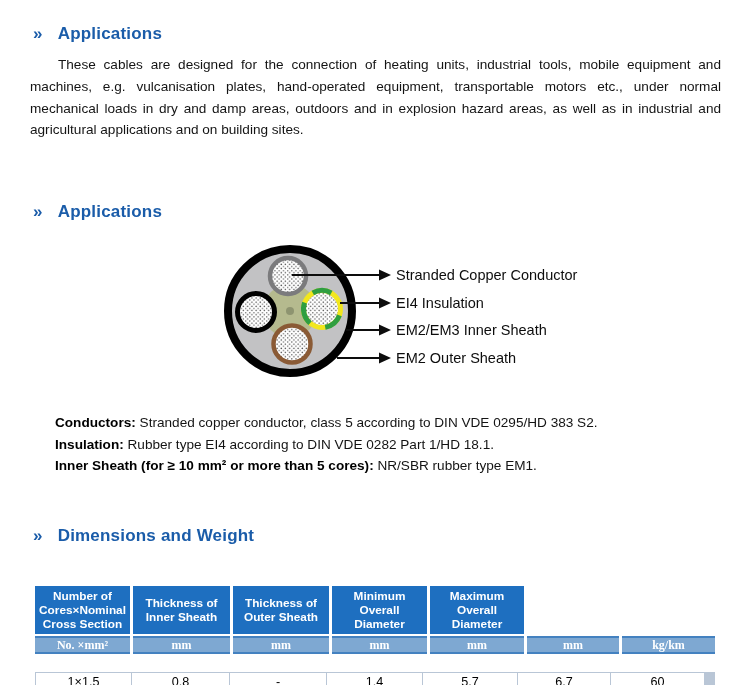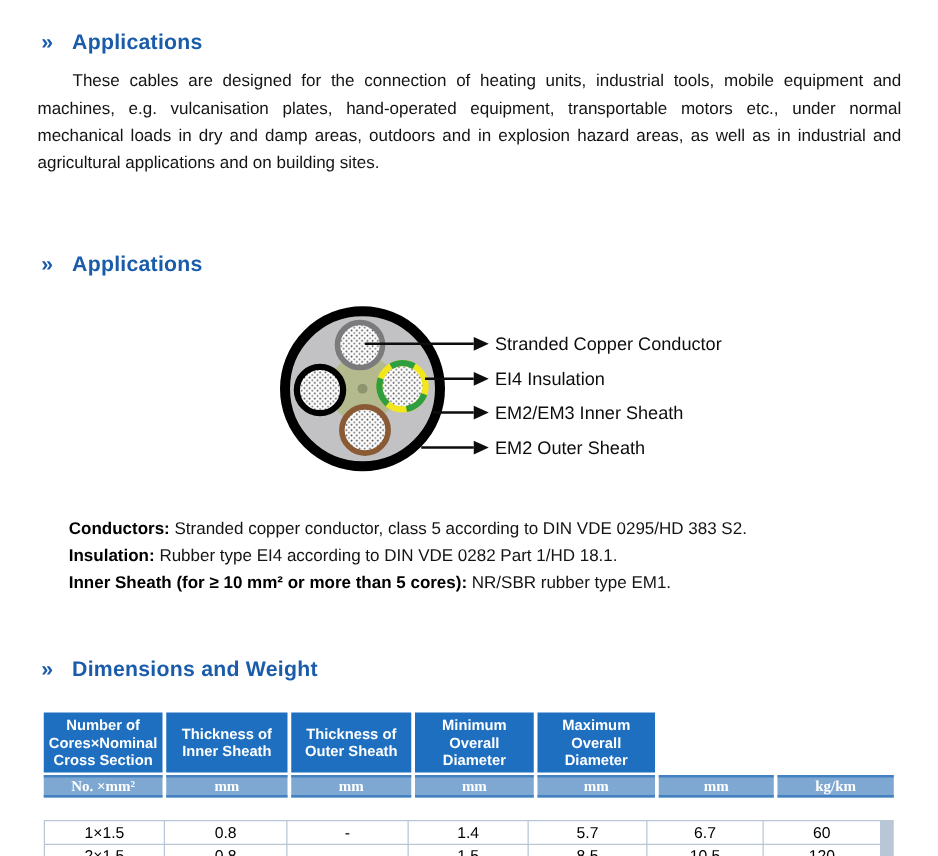--- a/index.html
+++ b/index.html
@@ -34,20 +34,21 @@
     position:absolute; left:55px; top:412px; width:670px;
     font-size:13.6px; line-height:21.7px; color:#141414;
   }
   .notes b { font-weight:bold; color:#000; }
 
   
   .tbl { position:absolute; left:35px; top:570px; width:680px; }
   .tbl-head, .tbl-units {
     display:grid; grid-template-columns:95px 97px 96px 95px 94px 92px 93px;
     column-gap:3px;
+    margin-top:16px;
   }
   .tbl-head .cell {
     background:#1e6fc0; color:#ffffff; font-weight:bold;
     font-size:11.8px; line-height:14px; height:48px;
     display:flex; align-items:center; justify-content:center;
     text-align:center; padding:0 2px;
   }
   .tbl-units { margin-top:2px;font-family:Liberation Serif, serif; }
   .tbl-units .cell {
     background:#7ea8d2; color:#ffffff; font-weight:bold;

